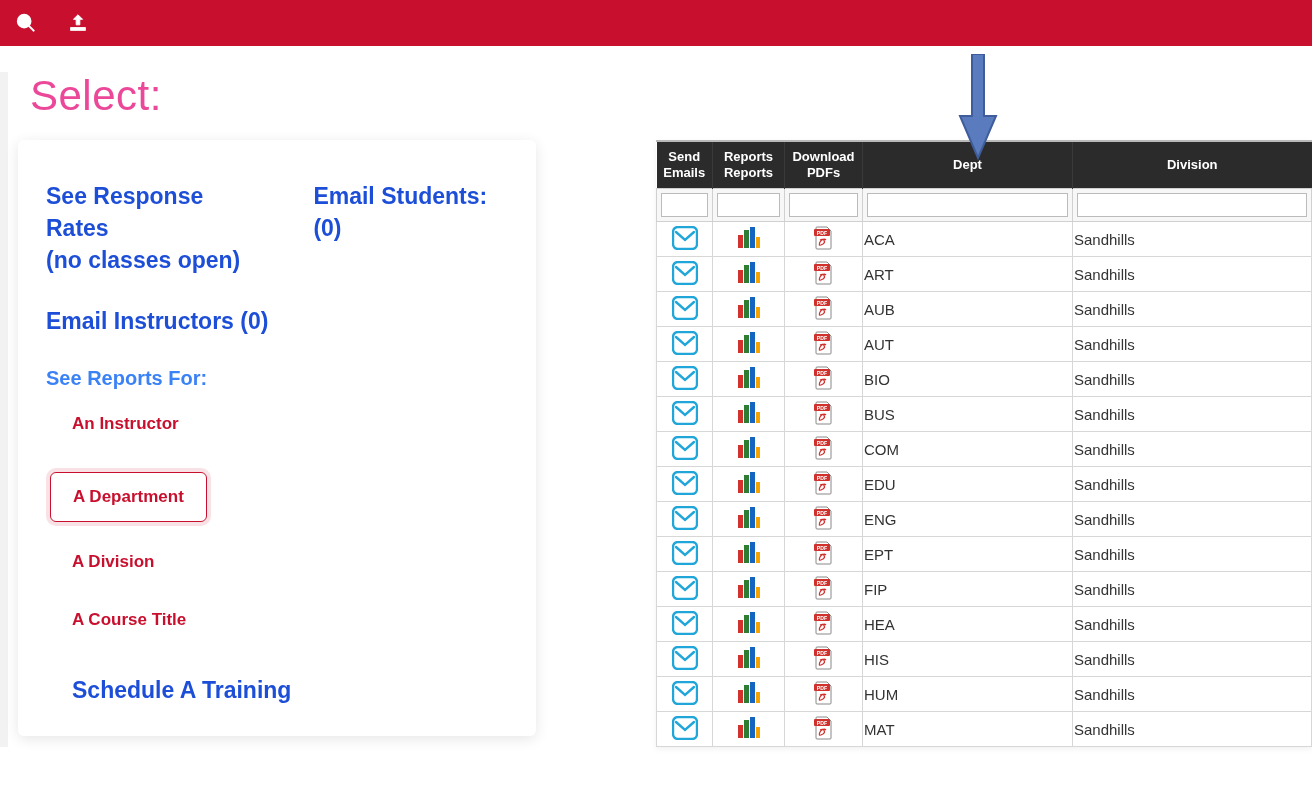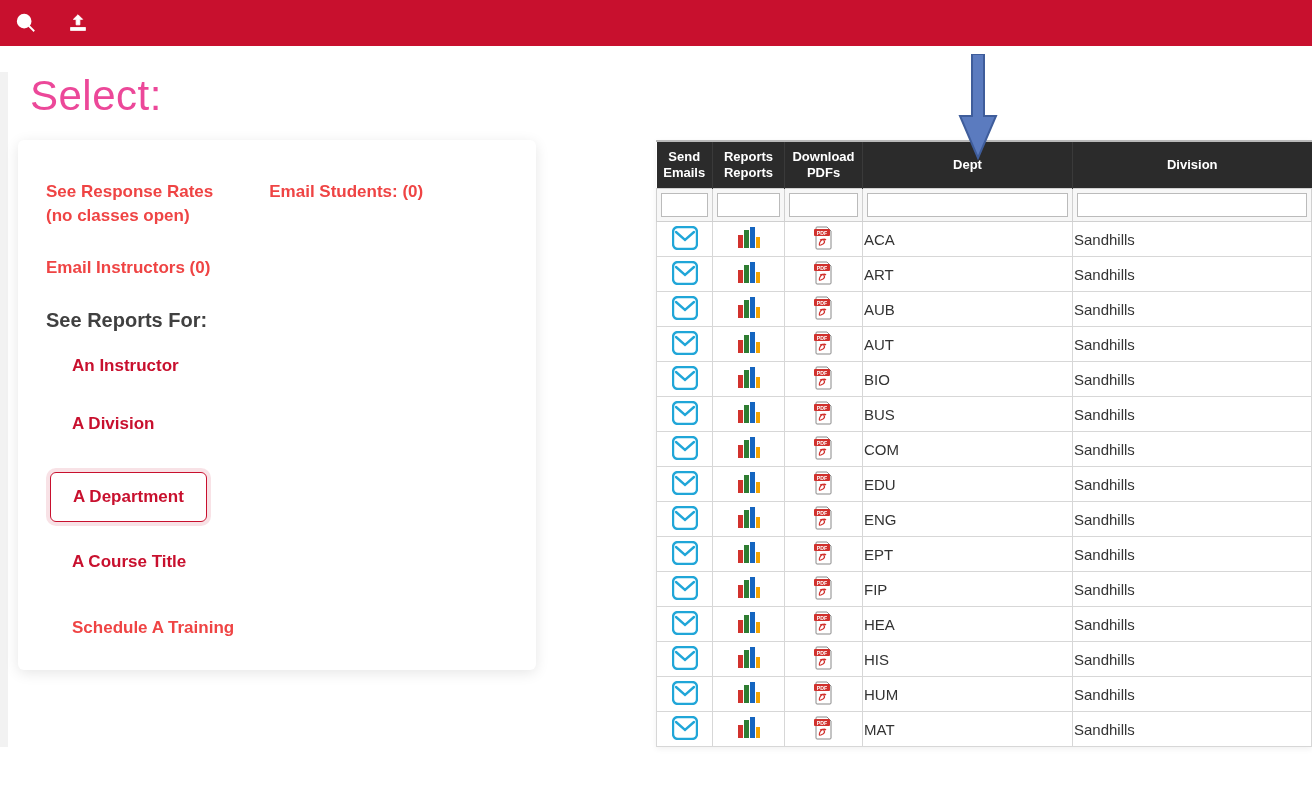--- a/index.html
+++ b/index.html
@@ -13,25 +13,25 @@
 
   
   .page-wrap { position:relative; padding:0; }
   .grey-strip { position:absolute; left:0; top:0; width:8px; height:100%; background:#f2f2f2; }
   .page-title { font-size:42px; font-weight:300; color:#ec4899; margin:26px 0 20px 30px; letter-spacing:0.5px; }
 
   .content { display:flex; gap:120px; padding:0 0 0 18px; align-items:flex-start; }
   .left-card { width:518px; background:#fff; border-radius:6px; box-shadow:0 3px 14px rgba(0,0,0,0.10); padding:40px 28px 30px 28px; position:relative; margin-left:0; }
 
   .link-row { display:flex; gap:56px; margin-bottom:28px; }
-  .red-link { color:#ef4444; font-weight:700; font-size:17px; line-height:1.4; cursor:pointer; }
+  .red-link { color:#1d4ed8; font-weight:700; font-size:23px; line-height:1.4; cursor:pointer; }
   .red-link.small-gap { margin-top:0; }
   .red-link.block { display:block; margin-bottom:30px; }
 
-  .section-heading { font-size:20px; font-weight:700; color:#404040; margin:30px 0 24px 0; }
+  .section-heading { font-size:20px; font-weight:700; color:#3b82f6; margin:30px 0 24px 0; }
 
   .nav-list { margin-left:26px; }
   .nav-item { color:#c8102e; font-weight:700; font-size:17px; margin-bottom:38px; cursor:pointer; }
   .nav-item.selected { display:inline-block; padding:14px 22px; border:1px solid #c8102e; border-radius:6px; box-shadow:0 0 0 4px rgba(200,16,46,0.12); margin-left:-22px; margin-bottom:30px; }
 
   .bottom-links { display:flex; gap:50px; margin-top:44px; margin-left:26px; }
 
   
   .right-panel { flex:1; min-width:0; position:relative; margin-top:0; }
   .table-card { background:#fff; border-top:2px solid #b9b9b9; box-shadow:0 2px 6px rgba(0,0,0,0.06); }
@@ -86,22 +86,22 @@
         </div>
         <div class="red-link small-gap">Email Students: (0)</div>
       </div>
 
       <div class="red-link block" style="margin-top:18px;">Email Instructors (0)</div>
 
       <div class="section-heading">See Reports For:</div>
 
       <div class="nav-list">
         <div class="nav-item">An Instructor</div>
+        <div class="nav-item selected">A Department</div>
         <div class="nav-item">A Division</div>
-        <div class="nav-item selected">A Department</div>
         <div class="nav-item" style="margin-top:0;">A Course Title</div>
       </div>
 
       <div class="bottom-links">
         <div class="red-link">Schedule A Training</div>
       </div>
     </div>
 
     <div class="right-panel">
       <div class="table-card">

